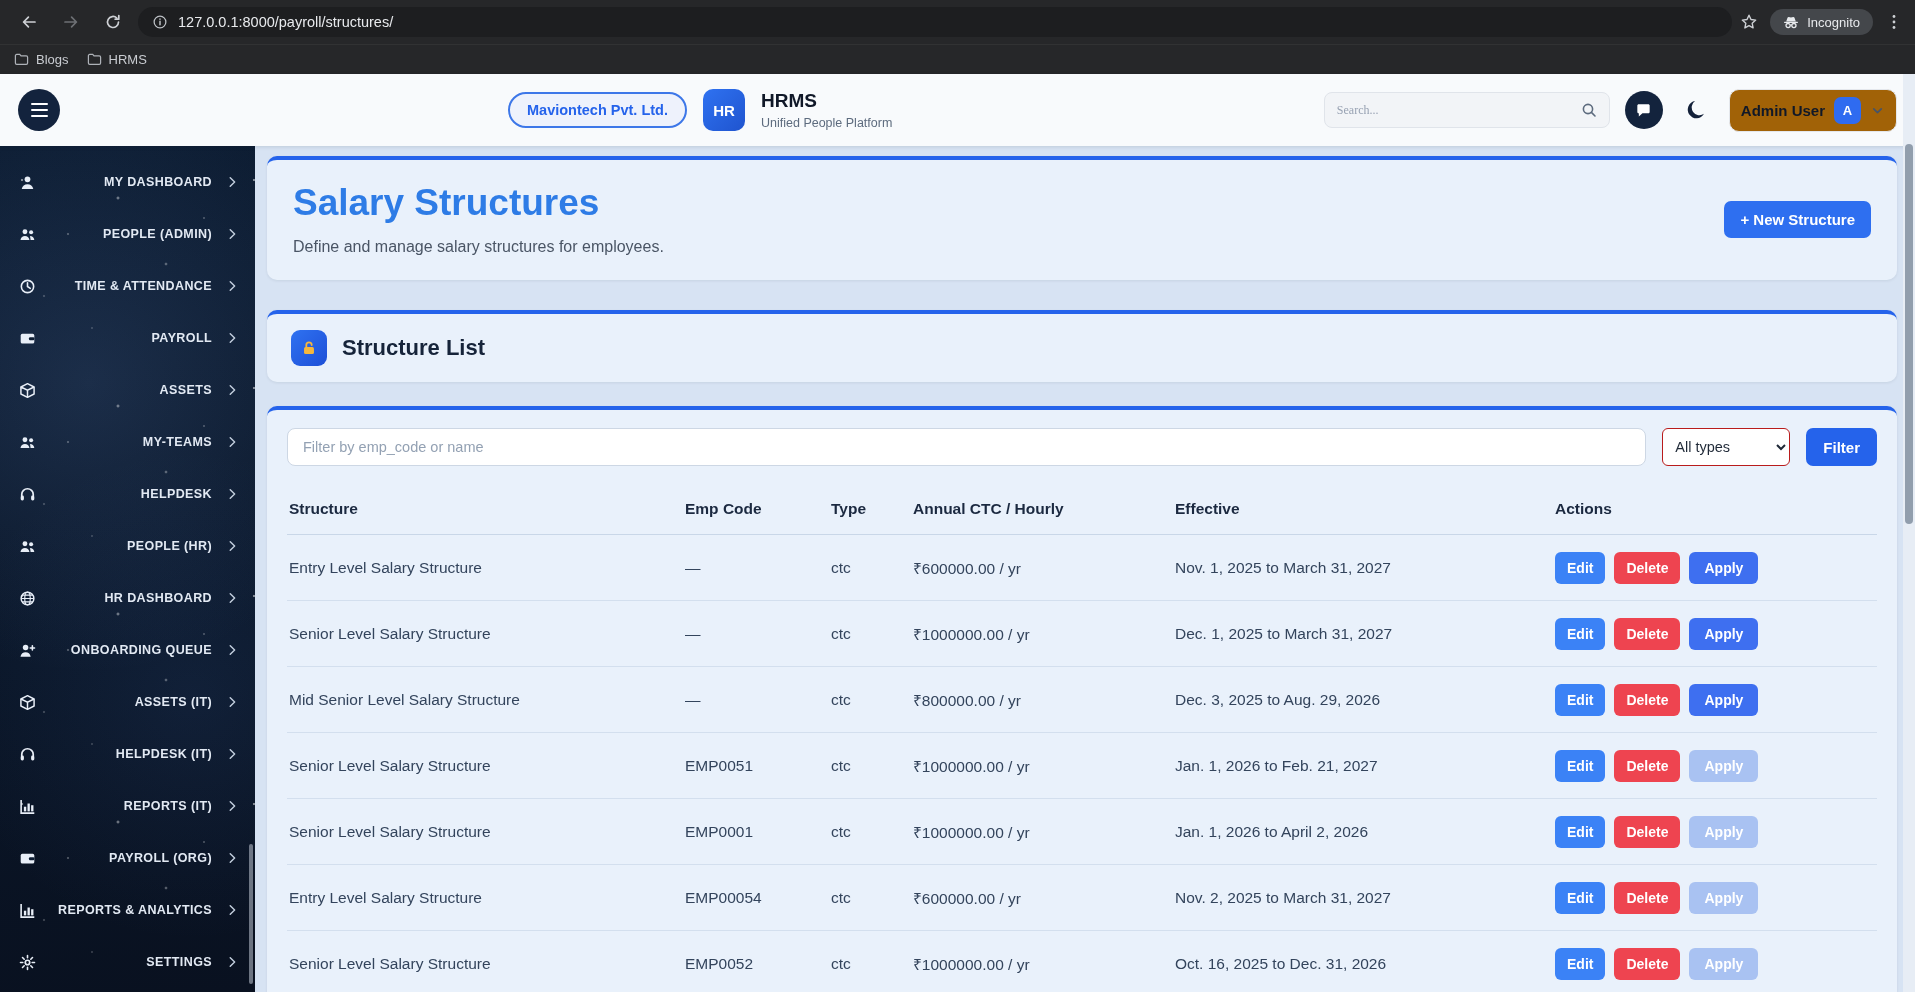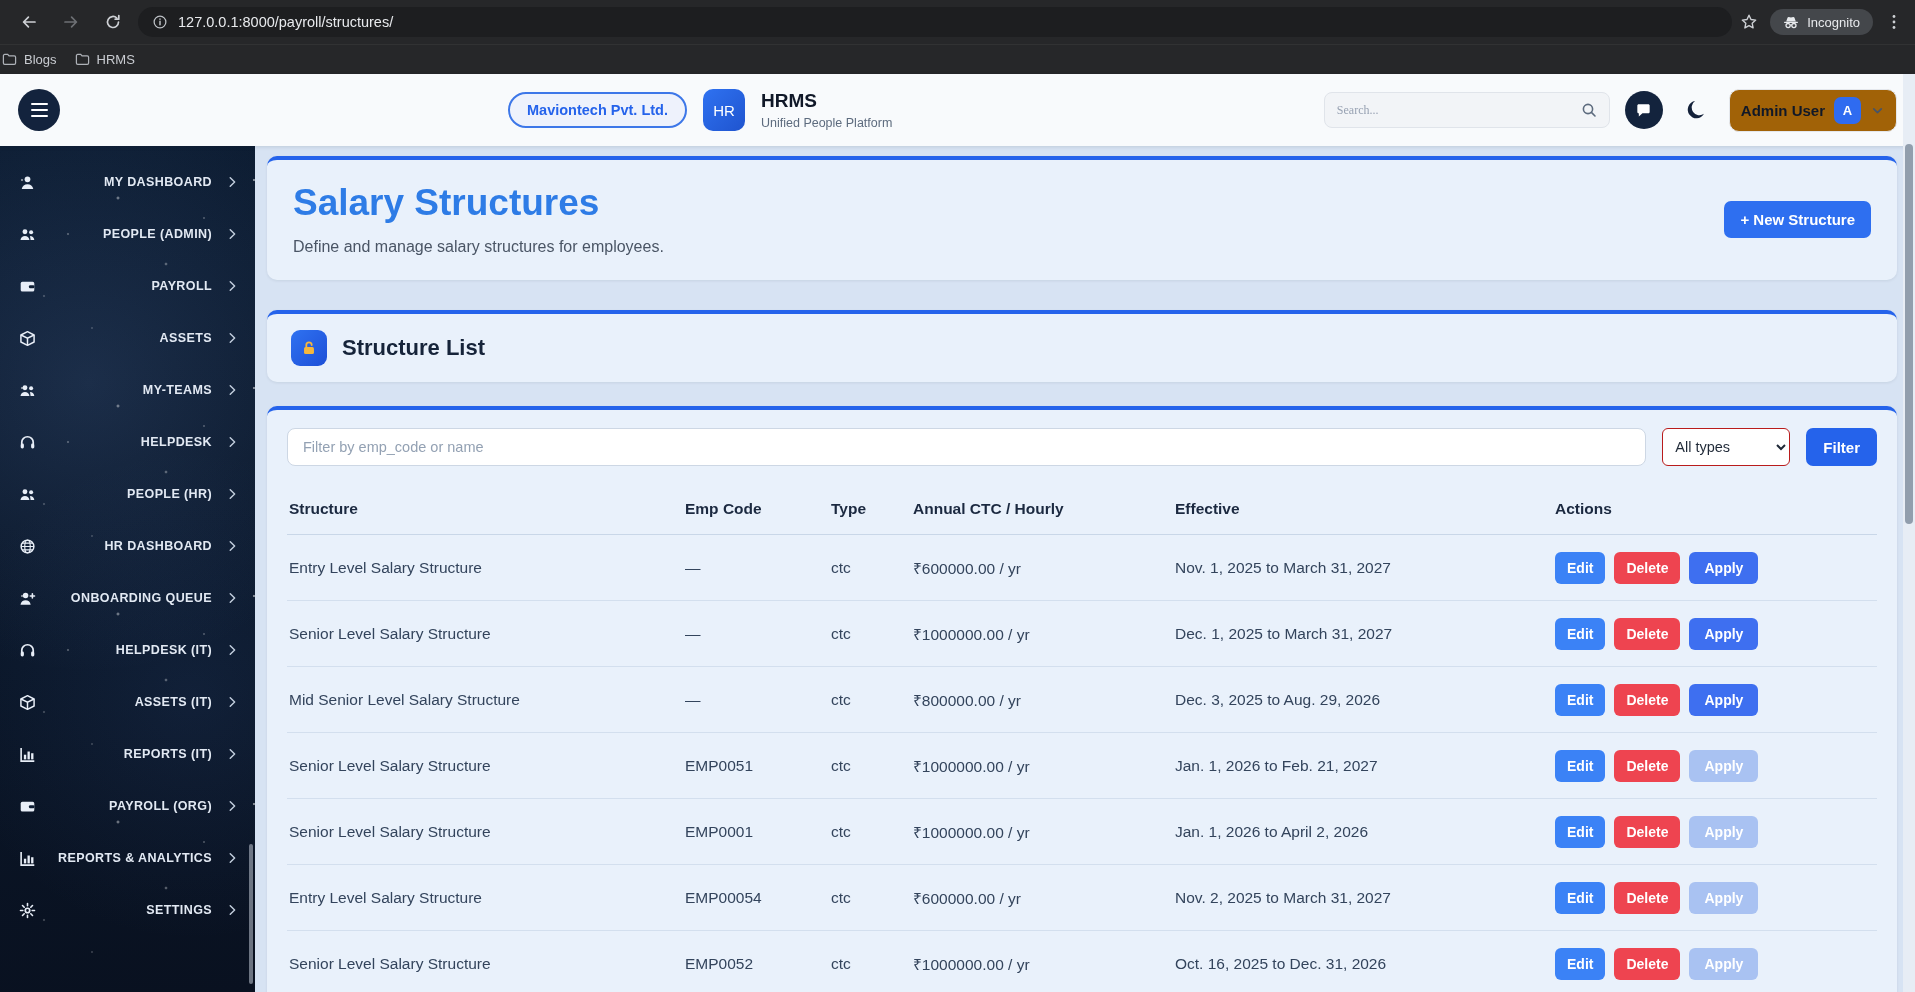--- a/index.html
+++ b/index.html
@@ -6,30 +6,30 @@
   html,body { width:1915px; height:992px; overflow:hidden; font-family:"Liberation Sans", sans-serif; background:#d7e3f3; }
 
   
   .chrome-top { height:44px; background:#262729; display:flex; align-items:center; padding:0 12px; gap:8px; }
   .nav-btn { width:34px; height:34px; border-radius:50%; display:flex; align-items:center; justify-content:center; color:#ced1d5; flex:none; }
   .nav-btn.dim { color:#6d7074; }
   .url-bar { flex:1; height:30px; border-radius:15px; background:#1d1e20; display:flex; align-items:center; padding:0 14px; gap:10px; color:#bdc1c6; }
   .url-text { font-size:14.5px; color:#e8eaed; }
   .chrome-right { display:flex; align-items:center; gap:12px; color:#ced1d5; }
   .incog-badge { display:flex; align-items:center; gap:8px; background:#44474b; border-radius:14px; padding:5px 13px; color:#e8eaed; font-size:13px; }
-  .bookmarks-bar { height:30px; background:#262729; border-top:1px solid rgba(255,255,255,0.05); display:flex; align-items:center; padding:0 2px; gap:18px; }
+  .bookmarks-bar { height:30px; background:#262729; border-top:1px solid rgba(255,255,255,0.05); display:flex; align-items:center; padding:0 14px; gap:18px; }
   .bookmark { display:flex; align-items:center; gap:7px; color:#c9ccd1; font-size:13px; }
 
   
   .app-header { height:72px; background:#f8fafc; display:flex; align-items:center; padding:0 18px; box-shadow:0 1px 4px rgba(16,24,40,.12); position:relative; z-index:3; }
   .hamburger-btn { width:42px; height:42px; border-radius:50%; background:#13233d; border:none; display:flex; flex-direction:column; align-items:center; justify-content:center; gap:4px; cursor:pointer; flex:none; }
   .hamburger-btn span { display:block; width:17px; height:2px; background:#fff; border-radius:1px; }
   .brand-group { display:flex; align-items:center; gap:16px; margin-left:448px; }
   .company-badge { padding:8px 17px; border:2px solid #3d77e8; border-radius:20px; color:#2563eb; font-weight:bold; font-size:14.5px; background:#eef2fc; cursor:pointer; }
-  .hr-logo { width:42px; height:42px; border-radius:10px; background:linear-gradient(135deg,#2f72f1,#1f54cf); color:#fff; font-weight:normal; font-size:15px; display:flex; align-items:center; justify-content:center; }
+  .hr-logo { width:42px; height:42px; border-radius:10px; background:linear-gradient(135deg,#2f72f1,#1f54cf); color:#fff; font-weight:bold; font-size:15px; display:flex; align-items:center; justify-content:center; }
   .app-title { font-size:19px; font-weight:bold; color:#101828; }
   .app-sub { font-size:12.5px; color:#5d6b7e; margin-top:4px; }
   .header-right { margin-left:auto; display:flex; align-items:center; gap:15px; }
   .search-box { width:286px; height:36px; background:#f2f4f7; border:1px solid #e0e4ea; border-radius:8px; display:flex; align-items:center; padding:0 12px; gap:8px; }
   .search-box input { flex:1; border:none; background:transparent; outline:none; font-size:12px; color:#0f766e; font-family:Liberation Serif, serif; }
   .search-box input::placeholder { color:#98a2b3; }
   .search-box .sicon { color:#5d6b7e; display:flex; }
   .chat-btn { width:38px; height:38px; border-radius:50%; background:#13233d; border:none; display:flex; align-items:center; justify-content:center; color:#fff; cursor:pointer; }
   .moon-btn { width:36px; height:36px; border:none; background:transparent; display:flex; align-items:center; justify-content:center; color:#14213a; cursor:pointer; }
   .user-chip { display:flex; align-items:center; gap:9px; padding:7px 11px; border:1px solid #e4e7ec; border-radius:10px; background:#a16207; cursor:pointer; }
@@ -239,20 +239,34 @@
             </svg>
           </span>
     <span class="side-label">PEOPLE (ADMIN)</span>
     <span class="side-chev">
             <svg width="14" height="14" viewBox="0 0 16 16">
               <path d="M6 3.2l5 4.8-5 4.8" fill="none" stroke="currentColor" stroke-width="1.7" stroke-linecap="round" stroke-linejoin="round"></path>
             </svg>
           </span>
   </div>
 
+  <div class="side-item">
+    <span class="side-icon">
+            <svg viewBox="0 0 16 16" fill="currentColor">
+              <circle cx="8" cy="8" r="5.8" fill="none" stroke="currentColor" stroke-width="1.5"></circle>
+              <path d="M8 4.4V8l2.6 1.8" fill="none" stroke="currentColor" stroke-width="1.5" stroke-linecap="round"></path>
+            </svg>
+          </span>
+    <span class="side-label">TIME &amp; ATTENDANCE</span>
+    <span class="side-chev">
+            <svg width="14" height="14" viewBox="0 0 16 16">
+              <path d="M6 3.2l5 4.8-5 4.8" fill="none" stroke="currentColor" stroke-width="1.7" stroke-linecap="round" stroke-linejoin="round"></path>
+            </svg>
+          </span>
+  </div>
 
   <div class="side-item">
     <span class="side-icon">
             <svg viewBox="0 0 16 16" fill="currentColor">
               <rect x="1.6" y="3.6" width="12.8" height="9.2" rx="1.6"></rect>
               <rect x="9.4" y="6.8" width="5" height="2.8" rx="1" fill="#0d1d33"></rect>
             </svg>
           </span>
     <span class="side-label">PAYROLL</span>
     <span class="side-chev">
@@ -355,41 +369,41 @@
     <span class="side-chev">
             <svg width="14" height="14" viewBox="0 0 16 16">
               <path d="M6 3.2l5 4.8-5 4.8" fill="none" stroke="currentColor" stroke-width="1.7" stroke-linecap="round" stroke-linejoin="round"></path>
             </svg>
           </span>
   </div>
 
   <div class="side-item">
     <span class="side-icon">
             <svg viewBox="0 0 16 16" fill="currentColor">
+              <path d="M8 1.6 14.2 4.7v6.6L8 14.4 1.8 11.3V4.7z" fill="none" stroke="currentColor" stroke-width="1.4" stroke-linejoin="round"></path>
+              <path d="M1.8 4.7 8 7.8l6.2-3.1M8 7.8v6.6" fill="none" stroke="currentColor" stroke-width="1.4"></path>
+            </svg>
+          </span>
+    <span class="side-label">ASSETS (IT)</span>
+    <span class="side-chev">
+            <svg width="14" height="14" viewBox="0 0 16 16">
+              <path d="M6 3.2l5 4.8-5 4.8" fill="none" stroke="currentColor" stroke-width="1.7" stroke-linecap="round" stroke-linejoin="round"></path>
+            </svg>
+          </span>
+  </div>
+
+  <div class="side-item">
+    <span class="side-icon">
+            <svg viewBox="0 0 16 16" fill="currentColor">
               <path d="M2.6 9.6V8a5.4 5.4 0 0 1 10.8 0v1.6" fill="none" stroke="currentColor" stroke-width="1.6"></path>
               <rect x="1.6" y="9" width="3" height="4.6" rx="1.3"></rect>
               <rect x="11.4" y="9" width="3" height="4.6" rx="1.3"></rect>
             </svg>
           </span>
     <span class="side-label">HELPDESK (IT)</span>
-    <span class="side-chev">
-            <svg width="14" height="14" viewBox="0 0 16 16">
-              <path d="M6 3.2l5 4.8-5 4.8" fill="none" stroke="currentColor" stroke-width="1.7" stroke-linecap="round" stroke-linejoin="round"></path>
-            </svg>
-          </span>
-  </div>
-
-  <div class="side-item">
-    <span class="side-icon">
-            <svg viewBox="0 0 16 16" fill="currentColor">
-              <path d="M8 1.6 14.2 4.7v6.6L8 14.4 1.8 11.3V4.7z" fill="none" stroke="currentColor" stroke-width="1.4" stroke-linejoin="round"></path>
-              <path d="M1.8 4.7 8 7.8l6.2-3.1M8 7.8v6.6" fill="none" stroke="currentColor" stroke-width="1.4"></path>
-            </svg>
-          </span>
-    <span class="side-label">ASSETS (IT)</span>
     <span class="side-chev">
             <svg width="14" height="14" viewBox="0 0 16 16">
               <path d="M6 3.2l5 4.8-5 4.8" fill="none" stroke="currentColor" stroke-width="1.7" stroke-linecap="round" stroke-linejoin="round"></path>
             </svg>
           </span>
   </div>
 
   <div class="side-item">
     <span class="side-icon">
             <svg viewBox="0 0 16 16" fill="currentColor">

